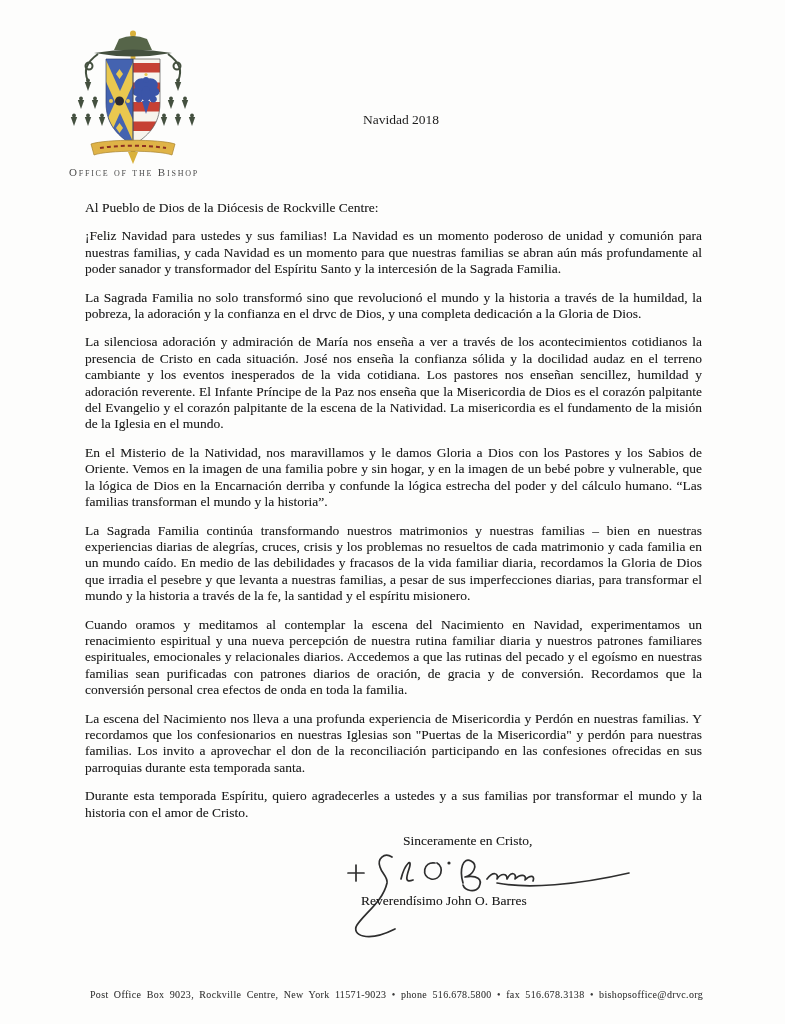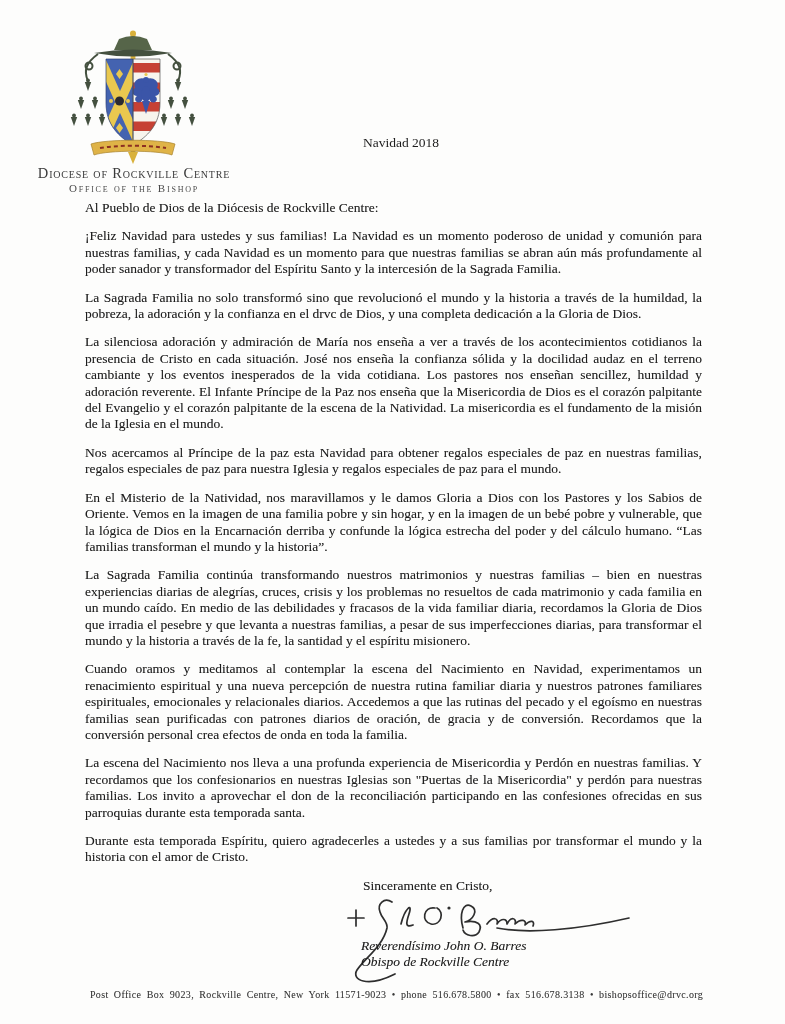--- a/index.html
+++ b/index.html
@@ -6,34 +6,34 @@
   .page{
     position:relative;width:785px;height:1024px;margin:0 auto;
     background:#fdfdfc;overflow:hidden;
     font-family:"Liberation Serif",serif;color:#1d1d1d;
   }
   
   .crest{position:absolute;left:58px;top:24px;width:150px;height:140px;}
   .letterhead{position:absolute;left:25px;top:165px;width:218px;text-align:center;color:#3a3a3a;}
   .org{font-variant:small-caps;font-size:14.5px;letter-spacing:.8px;line-height:16px;}
   .office{font-variant:small-caps;font-size:11px;letter-spacing:1.8px;line-height:11px;margin-top:2px;color:#4a4a4a;text-align:center;}
-  .dateline{position:absolute;left:363px;top:112px;font-size:13.5px;margin-top:23px;}
+  .dateline{position:absolute;left:363px;top:112px;font-size:13.5px;}
   
   .body{
     position:absolute;left:85px;top:200px;width:622px;
     font-size:13.5px;line-height:16.4px;text-align:justify;
     text-shadow:0 0 .5px rgba(45,45,45,.35);
   }
   .body p{margin:0 5px 12px 0;}
   .salutation{text-align:left;}
   .closing{margin-left:278px;text-align:left;}
-  .valediction{line-height:16.4px;}
+  .valediction{line-height:16.4px;margin-left:40px;}
   .signature{display:block;overflow:visible;width:310px;height:42px;margin:2px 0 0 -26px;}
   .signature path{stroke:#2e2e2e;stroke-width:1.7;fill:none;stroke-linecap:round;stroke-linejoin:round;}
-  .signer{line-height:16.2px;margin-left:-2px;font-style:italic;}
+  .signer{line-height:16.2px;margin-left:-2px;}
   
   .footer{
     position:absolute;left:4px;top:989px;width:100%;text-align:center;
     font-size:10px;letter-spacing:.35px;word-spacing:2.5px;color:#383838;
     text-shadow:0 0 .4px rgba(45,45,45,.3);
   }
 </style>
 </head>
 <body>
 
@@ -129,51 +129,48 @@
       <path d="M75 35 L102 35 L102 79 C102 101 89 113 75 121 Z" fill="none" stroke="#555" stroke-width="0.7"></path>
     </g>
 
     <g>
       <path d="M33 120 C48 115 102 115 117 120 L114 131 C100 126 50 126 36 131 Z" fill="#dfb347" stroke="#a8822c" stroke-width="0.7"></path>
       <path d="M42 124 C60 121 90 121 108 124" stroke="#8c2f22" stroke-width="2" stroke-dasharray="4 3" fill="none"></path>
     </g>
   </svg>
 
   <div class="letterhead">
-    <div class="org">Diocese of Rockville Centre</div>
     <div class="office">Office of the Bishop</div>
   </div>
 
   <div class="dateline">Navidad 2018</div>
 
   <div class="body">
     <p class="salutation">Al Pueblo de Dios de la Diócesis de Rockville Centre:</p>
     <p>¡Feliz Navidad para ustedes y sus familias!  La Navidad es un momento poderoso de unidad y comunión para nuestras familias, y cada Navidad es un momento para que nuestras familias se abran aún más profundamente al poder sanador y transformador del Espíritu Santo y la intercesión de la Sagrada Familia.</p>
     <p>La Sagrada Familia no solo transformó sino que revolucionó el mundo y la historia a través de la humildad, la pobreza, la adoración y la confianza en el drvc de Dios, y una completa dedicación a la Gloria de Dios.</p>
     <p>La silenciosa adoración y admiración de María nos enseña a ver a través de los acontecimientos cotidianos la presencia de Cristo en cada situación.  José nos enseña la confianza sólida y la docilidad audaz en el terreno cambiante y los eventos inesperados de la vida cotidiana.  Los pastores nos enseñan sencillez, humildad y adoración reverente.  El Infante Príncipe de la Paz nos enseña que la Misericordia de Dios es el corazón palpitante del Evangelio y el corazón palpitante de la escena de la Natividad.  La misericordia es el fundamento de la misión de la Iglesia en el mundo.</p>
-    <p>Nos acercamos al Príncipe de la paz esta Navidad para obtener regalos especiales de paz en nuestras familias, regalos especiales de paz para nuestra Iglesia y regalos especiales de paz para el mundo.</p>
     <p>En el Misterio de la Natividad, nos maravillamos y le damos Gloria a Dios con los Pastores y los Sabios de Oriente.  Vemos en la imagen de una familia pobre y sin hogar, y en la imagen de un bebé pobre y vulnerable, que la lógica de Dios en la Encarnación derriba y confunde la lógica estrecha del poder y del cálculo humano. “Las familias transforman el mundo y la historia”.</p>
     <p>La Sagrada Familia continúa transformando nuestros matrimonios y nuestras familias – bien en nuestras experiencias diarias de alegrías, cruces, crisis y los problemas no resueltos de cada matrimonio y cada familia en un mundo caído.  En medio de las debilidades y fracasos de la vida familiar diaria, recordamos la Gloria de Dios que irradia el pesebre y que levanta a nuestras familias, a pesar de sus imperfecciones diarias, para transformar el mundo y la historia a través de la fe, la santidad y el espíritu misionero.</p>
     <p>Cuando oramos y meditamos al contemplar la escena del Nacimiento en Navidad, experimentamos un renacimiento espiritual y una nueva percepción de nuestra rutina familiar diaria y nuestros patrones familiares espirituales, emocionales y relacionales diarios.  Accedemos a que las rutinas del pecado y el egoísmo en nuestras familias sean purificadas con patrones diarios de oración, de gracia y de conversión.  Recordamos que la conversión personal crea efectos de onda en toda la familia.</p>
     <p>La escena del Nacimiento nos lleva a una profunda experiencia de Misericordia y Perdón en nuestras familias. Y recordamos que los confesionarios en nuestras Iglesias son "Puertas de la Misericordia" y perdón para nuestras familias. Los invito a aprovechar el don de la reconciliación participando en las confesiones ofrecidas en sus parroquias durante esta temporada santa.</p>
     <p>Durante esta temporada Espíritu, quiero agradecerles a ustedes y a sus familias por transformar el mundo y la historia con el amor de Cristo.</p>
 
     <div class="closing">
       <div class="valediction">Sinceramente en Cristo,</div>
 
       <svg class="signature" viewBox="0 0 310 42" aria-hidden="true">
         <path d="M11 22 L27 22 M19 14 L19 30"></path>
         <path d="M55 6 C47 1 40 8 43 16 C45 23 51 26 50 32 C46 50 28 62 20 74 C14 84 30 92 58 78"></path>
         <path d="M64 28 C68 12 76 6 72 18 C69 27 68 32 76 29"></path>
         <path d="M98 12 C86 10 84 26 94 28 C104 30 108 16 100 12"></path>
         <circle cx="112" cy="12" r="1.6" fill="#2e2e2e" stroke="none"></circle>
         <path d="M126 32 C122 18 126 6 134 10 C142 14 136 24 128 26 C140 24 146 28 142 36 C138 42 128 40 126 34"></path>
         <path d="M150 28 C156 20 162 22 160 28 C164 22 170 22 170 28 C174 20 180 22 178 28 C184 22 190 24 188 29 C194 23 198 25 196 30"></path>
         <path d="M160 32 C190 38 240 34 292 22"></path>
       </svg>
       <div class="signer">Reverendísimo John O. Barres</div>
-      <div class="signer">Obispo de Rockville Centre</div>
     </div>
   </div>
 
   <div class="footer">Post Office Box 9023, Rockville Centre, New York 11571-9023 • phone 516.678.5800 • fax 516.678.3138 • bishopsoffice@drvc.org</div>
 
 </div>
 
 </body></html>

